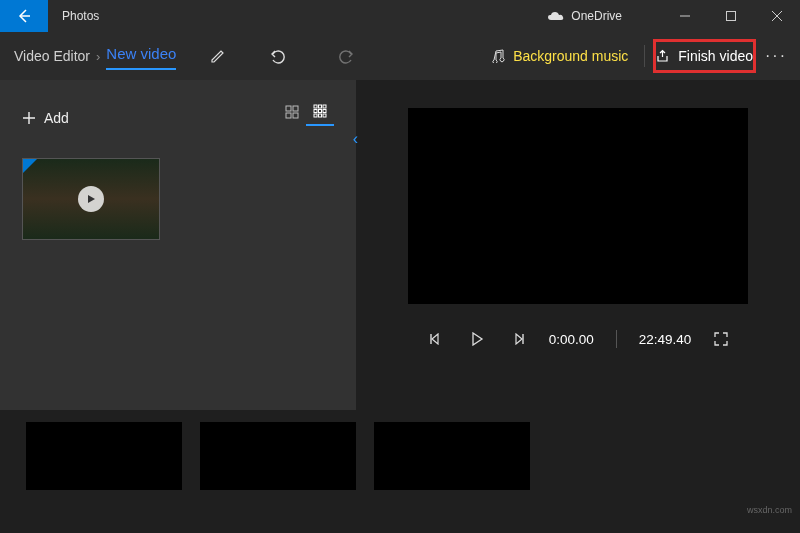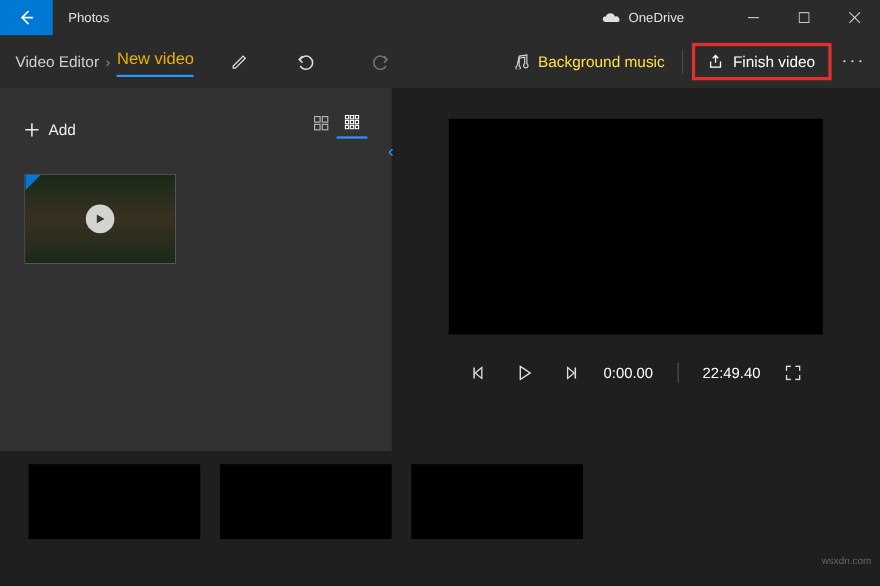--- a/index.html
+++ b/index.html
@@ -7,26 +7,26 @@
     .titlebar { height: 32px; display: flex; align-items: center; background: #2b2b2b; }
     .back-btn { width: 48px; height: 32px; background: #0078d4; display: flex; align-items: center; justify-content: center; }
     .app-title { margin-left: 14px; font-size: 12px; color: #e0e0e0; }
     .tb-spacer { flex: 1; }
     .onedrive { display: flex; align-items: center; gap: 6px; margin-right: 40px; font-size: 12px; color: #e0e0e0; }
     .win-btns { display: flex; }
     .win-btn { width: 46px; height: 32px; display: flex; align-items: center; justify-content: center; color: #ddd; }
     .toolbar { height: 48px; display: flex; align-items: center; padding: 0 6px; background: #2b2b2b; gap: 2px; }
     .crumb { font-size: 14px; color: #d0d0d0; margin-left: 8px; }
     .chev { color: #888; margin: 0 4px; }
-    .new-video { font-size: 15px; color: #eab308; border-bottom: 2px solid #2997ff; padding: 2px 0 6px 0; }
+    .new-video { font-size: 15px; color: #3b82f6; border-bottom: 2px solid #2997ff; padding: 2px 0 6px 0; }
     .tool-icon { width: 40px; height: 32px; display: flex; align-items: center; justify-content: center; color: #ccc; }
     .spacer { flex: 1; }
     .bg-music { display: flex; align-items: center; gap: 8px; font-size: 14px; color: #fde047; padding: 0 8px; }
     .vdiv { width: 1px; height: 22px; background: #4a4a4a; margin: 0 6px; }
-    .finish { display: flex; align-items: center; gap: 8px; padding: 6px 12px; border: 3px solid #e03030; font-size: 14px; }
+    .finish { display: flex; align-items: center; gap: 8px; padding: 6px 0; border: 3px solid #e03030; font-size: 14px; }
     .more-btn { width: 36px; display: flex; align-items: center; justify-content: center; }
     .main { display: flex; height: 330px; }
     .library { width: 356px; background: #323232; padding: 18px 22px; position: relative; }
     .lib-top { display: flex; align-items: flex-end; }
     .add-btn { display: flex; align-items: center; gap: 8px; font-size: 14px; color: #eee; }
     .lib-spacer { flex: 1; }
     .view-btn { width: 28px; height: 28px; display: flex; align-items: center; justify-content: center; color: #bbb; }
     .view-btn.active { border-bottom: 2px solid #2997ff; color: #fff; }
     .collapse { position: absolute; right: -2px; top: 50px; color: #2997ff; font-size: 16px; }
     .thumb { width: 138px; height: 82px; background: #1a1a1a; margin-top: 32px; position: relative; border: 1px solid #555; overflow: hidden; }

